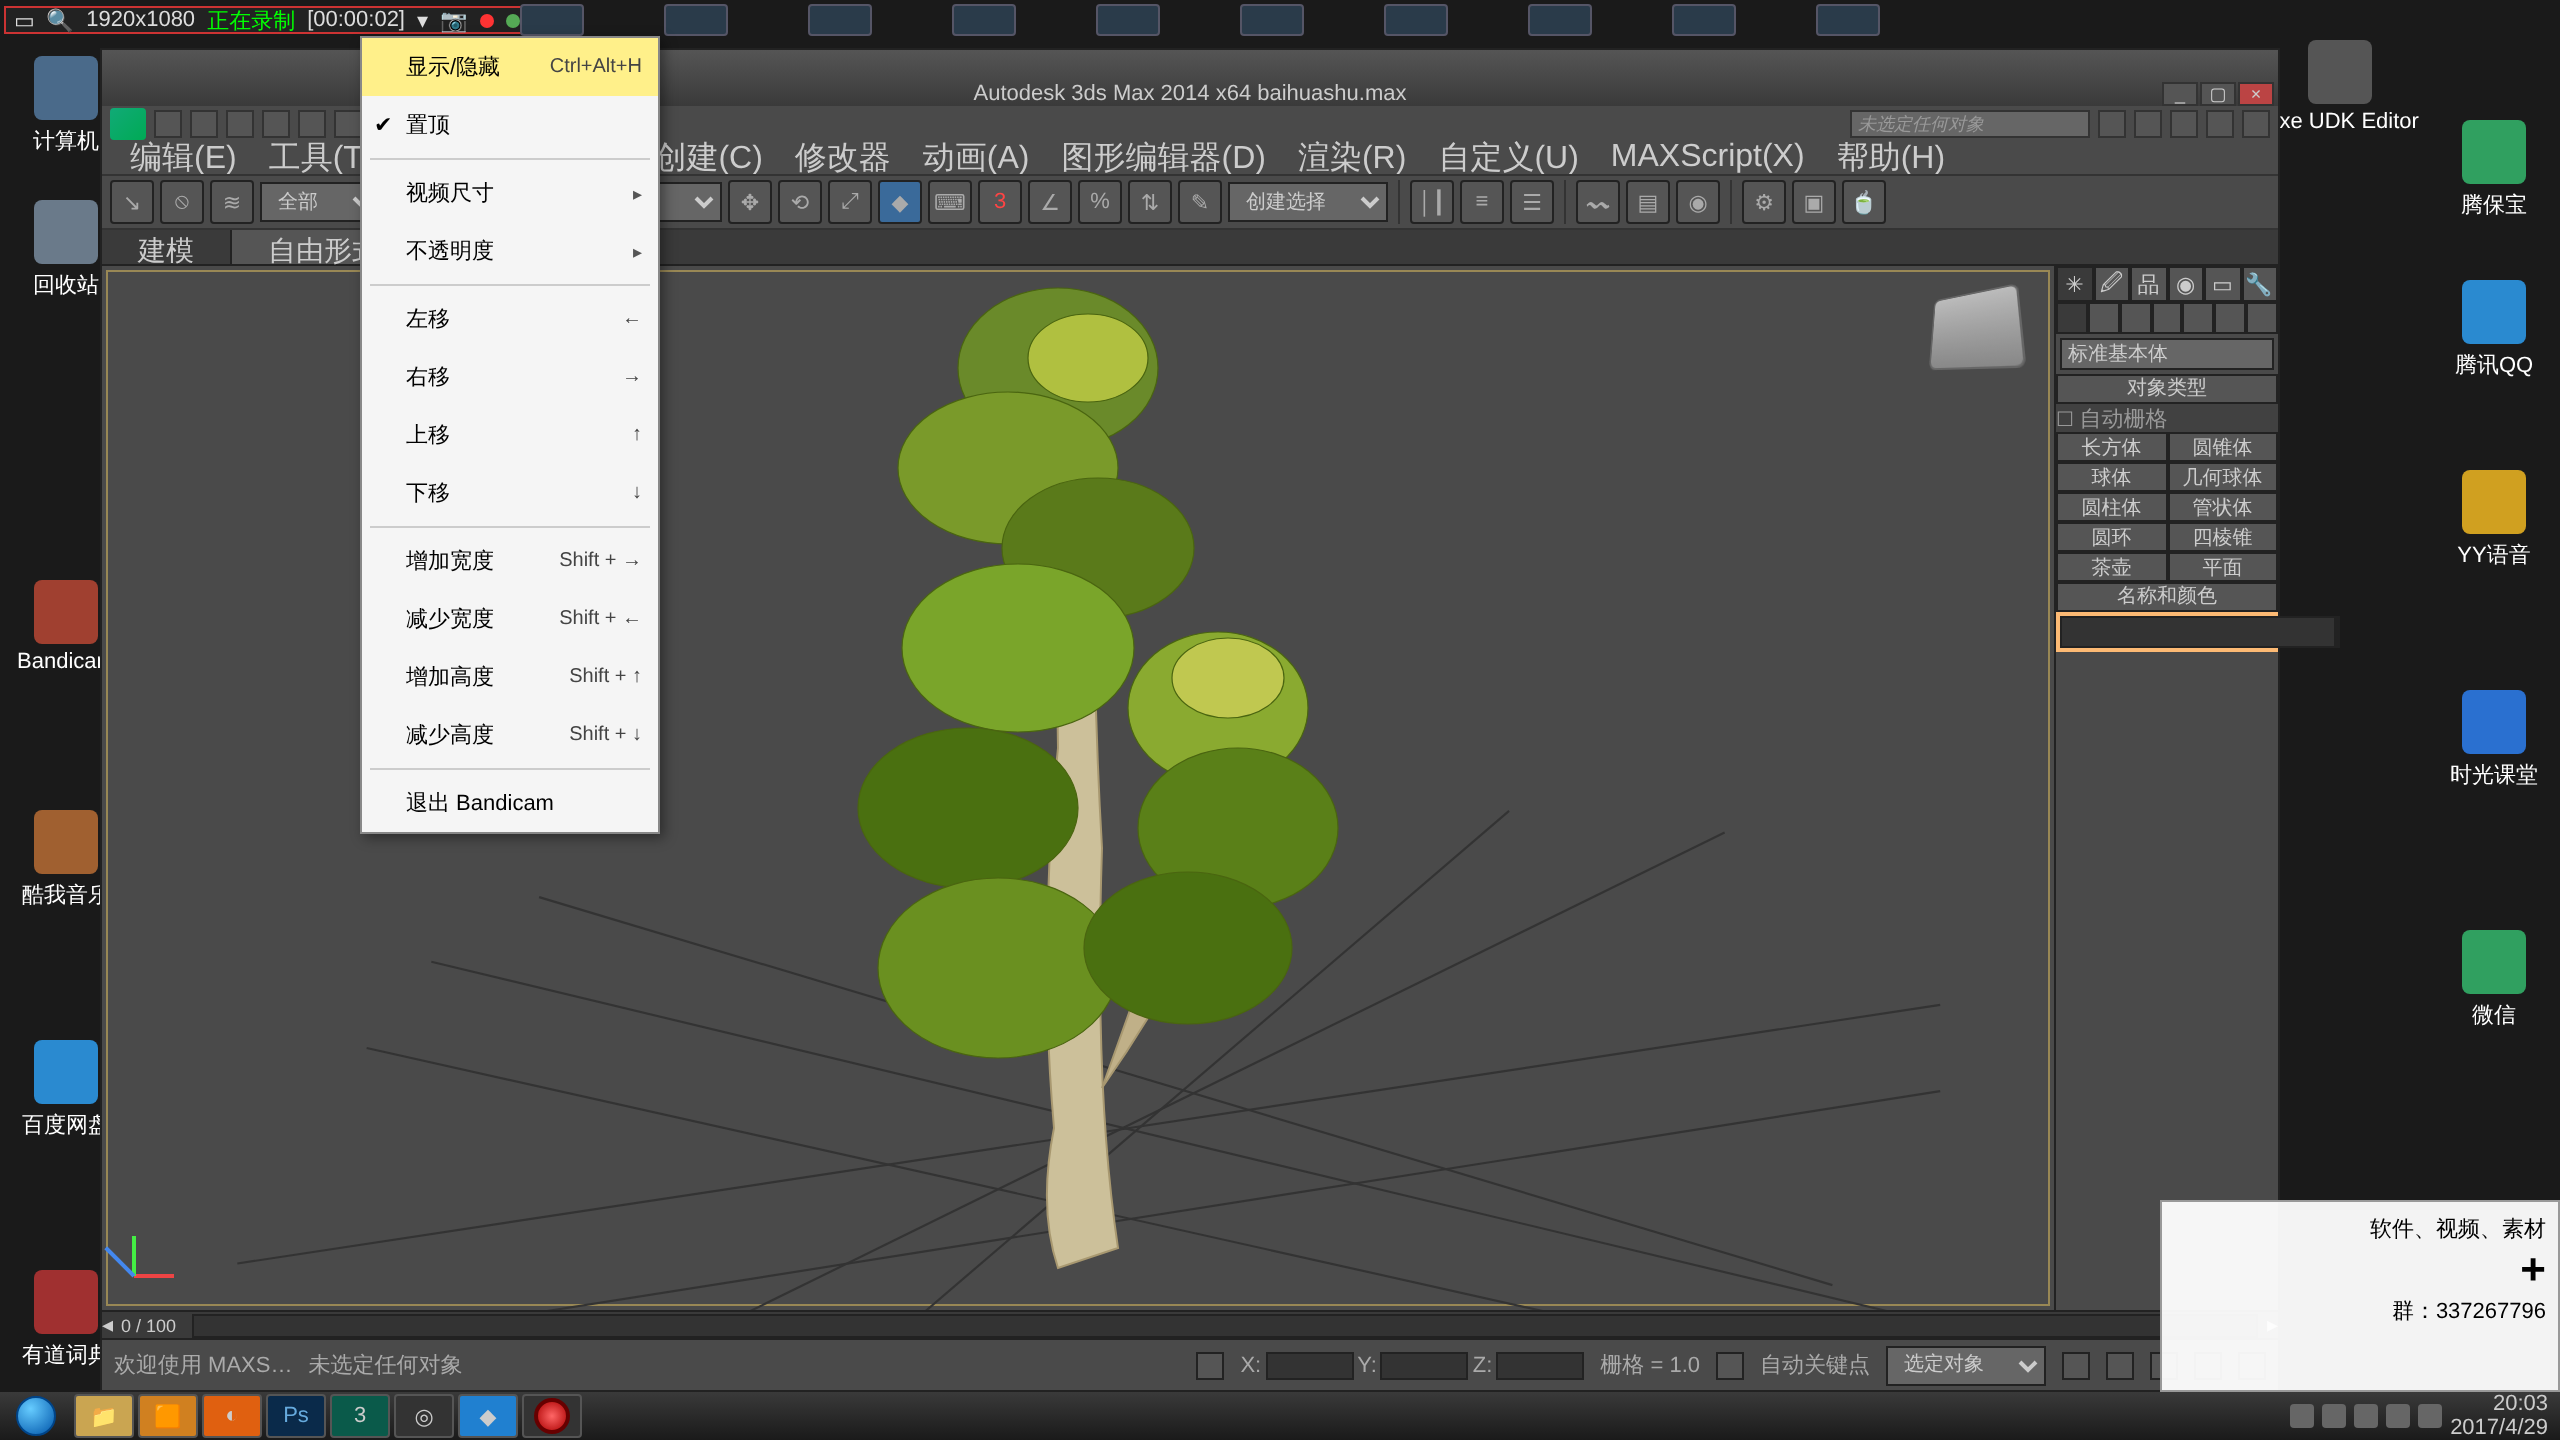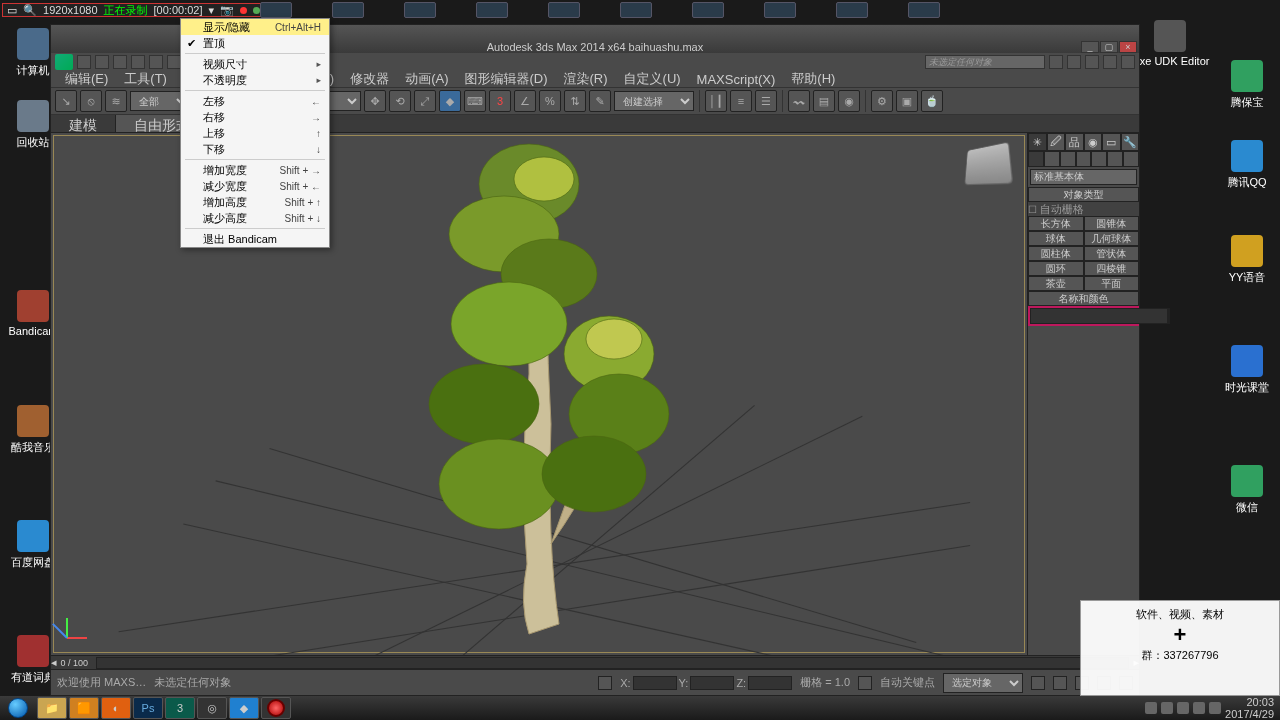--- a/index.html
+++ b/index.html
@@ -27,21 +27,21 @@
 .max-title .wbtns{position:absolute;right:2px;display:flex;gap:1px}
 .max-title .wbtns span{width:18px;height:12px;background:#555;border:1px solid #333;text-align:center;line-height:10px;font-size:9px;cursor:pointer}
 .max-title .wbtns .cl{background:#b44}
 .max-tool0{height:18px;background:#4a4a4a;display:flex;align-items:center;padding:0 4px;gap:4px}
 .max-tool0 .logo{width:18px;height:16px;background:linear-gradient(135deg,#1a7,#0a5);border-radius:2px}
 .max-tool0 .tb{width:14px;height:14px;background:#555;border:1px solid #333}
 .max-tool0 .search{margin-left:auto;width:120px;height:14px;background:#666;border:1px solid #333;color:#999;font-size:9px;padding:0 3px;font-style:italic}
 .max-tool0 .rb{width:14px;height:14px;background:#555;border:1px solid #333}
 
 .max-menu{height:16px;background:#4a4a4a;display:flex;align-items:center;padding:0 6px;gap:0}
-.max-menu span{padding:0 8px;color:#ccc;font-size:13px;cursor:pointer}
+.max-menu span{padding:0 8px;color:#ccc;font-size:16px;cursor:pointer}
 
 .max-tool1{height:28px;background:#4a4a4a;border-top:1px solid #333;border-bottom:1px solid #333;display:flex;align-items:center;padding:0 4px;gap:3px}
 .tbtn{width:22px;height:22px;background:#555;border:1px solid #222;border-radius:2px;cursor:pointer;display:flex;align-items:center;justify-content:center;font-size:11px;color:#aaa}
 .tbtn.on{background:#3a6a9a}
 .tsel{height:20px;background:#666;border:1px solid #222;color:#ccc;font-size:10px;padding:0 14px 0 4px}
 .tsep{width:1px;height:22px;background:#333;margin:0 2px}
 
 .max-tabs{height:18px;background:#3a3a3a;display:flex;border-bottom:1px solid #222}
 .max-tabs span{padding:2px 18px;background:#555;border-right:1px solid #222;color:#ccc;font-size:14px;cursor:pointer}
 .max-tabs span.act{background:#3a3a3a}
@@ -63,49 +63,49 @@
 .tree{position:absolute;left:50%;top:48%;transform:translate(-50%,-50%)}
 
 .cmdpanel{width:112px;background:#4a4a4a;border-left:1px solid #222;display:flex;flex-direction:column}
 .cp-tabs{height:18px;display:flex;background:#333}
 .cp-tabs span{flex:1;background:#555;border:1px solid #222;cursor:pointer;display:flex;align-items:center;justify-content:center}
 .cp-tabs span.act{background:#3a3a3a}
 .cp-sub{height:16px;display:flex;background:#333}
 .cp-sub span{flex:1;background:#555;border:1px solid #222;cursor:pointer}
 .cp-sub span.act{background:#3a3a3a}
 .cp-sel{height:16px;background:#666;border:1px solid #222;margin:2px;color:#ccc;font-size:10px;padding:0 3px}
-.cp-roll{background:#be185d}
+.cp-roll{background:#fdba74}
 .cp-rh{height:15px;background:#555;border:1px solid #222;color:#ccc;text-align:center;font-size:10px;line-height:13px}
 .cp-row{display:flex;height:15px}
 .cp-row button{flex:1;background:#555;border:1px solid #222;color:#ccc;font-size:10px;cursor:pointer}
 .cp-chk{height:14px;color:#999;font-size:10px;background:#414141}
 .cp-name{height:16px;margin:2px;display:flex}
 .cp-name input{flex:1;background:#333;border:1px solid #222;color:#ccc;font-size:10px;padding:0 2px}
 .cp-name .clr{width:16px;background:#c44;border:1px solid #222}
 
 .timeline{height:14px;background:#3a3a3a;display:flex;align-items:center;border-top:1px solid #222}
 .timeline .tl{flex:1;height:12px;background:#333;border:1px solid #222;position:relative;margin:0 4px}
 .timeline .lbl{color:#ccc;font-size:9px;padding:0 4px}
 
 .status{height:26px;background:#4a4a4a;border-top:1px solid #222;display:flex;align-items:center;padding:0 6px;gap:8px;color:#aaa;font-size:10px}
 .status .coord{display:flex;gap:2px;align-items:center}
 .status .coord input{width:44px;height:14px;background:#333;border:1px solid #222;color:#ccc;font-size:9px}
 .status .pbtn{width:14px;height:14px;background:#555;border:1px solid #222}
 
 
 .ctx{position:absolute;top:18px;left:180px;width:150px;background:#f5f5f5;border:1px solid #888;box-shadow:2px 2px 6px rgba(0,0,0,.4);color:#000;font-size:11px;z-index:50}
-.ctx .ci{height:16px;display:flex;align-items:center;padding:0 8px 0 22px;position:relative;cursor:pointer}
+.ctx .ci{height:29px;display:flex;align-items:center;padding:0 8px 0 22px;position:relative;cursor:pointer}
 .ctx .ci.hl{background:#fff08a}
 .ctx .ci .chk{position:absolute;left:6px}
 .ctx .ci .arr{margin-left:auto;font-size:9px;color:#555}
 .ctx .ci .sc{margin-left:auto;font-size:10px;color:#444}
 .ctx .sep{height:1px;background:#ccc;margin:2px 4px}
 
 
-.wm{position:absolute;right:0;bottom:24px;width:200px;height:96px;background:rgba(255,255,255,.95);border:1px solid #999;color:#000;padding:6px;font-size:18px;text-align:center;z-index:40}
+.wm{position:absolute;right:0;bottom:24px;width:200px;height:96px;background:rgba(255,255,255,.95);border:1px solid #999;color:#000;padding:6px;font-size:18px;text-align:right;z-index:40}
 .wm .plus{font-size:22px;font-weight:bold}
 
 
 .wtb{position:absolute;left:0;right:0;bottom:0;height:24px;background:linear-gradient(#3a3a3a,#1a1a1a);display:flex;align-items:center;z-index:60}
 .wtb .start{width:36px;height:24px;display:flex;align-items:center;justify-content:center}
 .wtb .start .orb{width:20px;height:20px;border-radius:50%;background:radial-gradient(circle at 35% 30%,#6cf,#05a);border:1px solid #048}
 .wtb .ti{width:30px;height:22px;margin:0 1px;background:#333;border:1px solid #555;border-radius:2px;cursor:pointer;display:flex;align-items:center;justify-content:center}
 .wtb .rec{width:18px;height:18px;border-radius:50%;background:radial-gradient(#f66,#a00);border:2px solid #600}
 .wtb .tray{margin-left:auto;display:flex;align-items:center;gap:4px;padding:0 6px;color:#ccc;font-size:9px}
 .wtb .tray .ic{width:12px;height:12px;background:#666;border-radius:2px}

